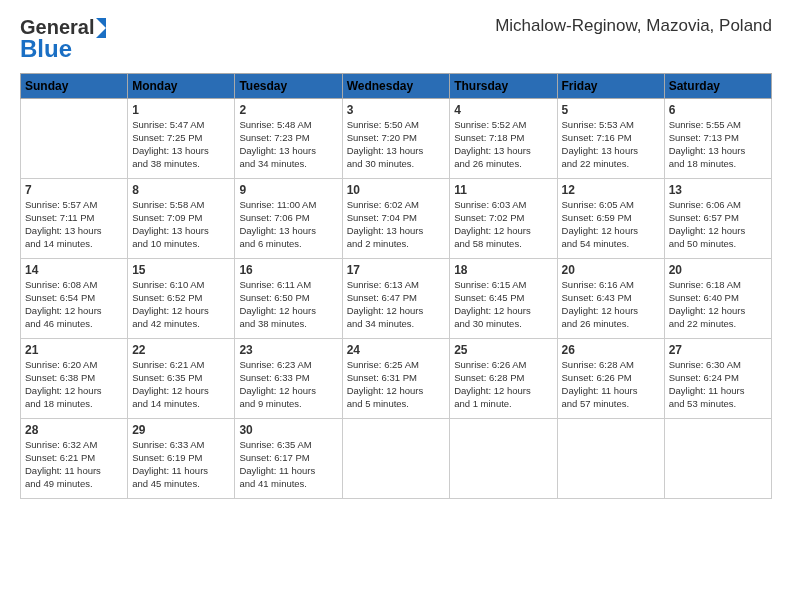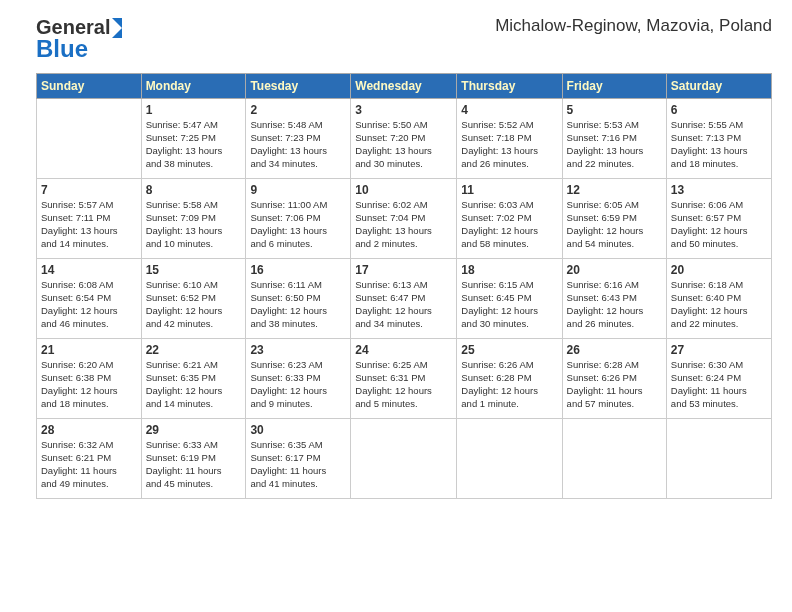--- a/index.html
+++ b/index.html
@@ -6,21 +6,21 @@
     body {
       font-family: Arial, sans-serif;
       background: #fff;
       width: 792px;
       height: 612px;
       overflow: hidden;
     }
     .page {
       width: 792px;
       height: 612px;
-      padding: 16px 20px 10px 36px;
+      padding: 16px 20px 10px 20px;
       background: #fff;
     }
     .header {
       display: flex;
       justify-content: space-between;
       align-items: flex-start;
       margin-bottom: 10px;
     }
     .logo {
       display: flex;
@@ -39,21 +39,21 @@
       font-size: 17px;
       color: #333;
     }
     .calendar {
       width: 100%;
       border-collapse: collapse;
       font-size: 10px;
     }
     .calendar thead tr th {
       background-color: #2a6db5;
-      color: #fef9c3;
+      color: #000000;
       padding: 5px 4px;
       text-align: left;
       font-size: 12px;
       font-weight: bold;
       border: 1px solid #aaa;
     }
     .calendar tbody tr td {
       border: 1px solid #ccc;
       vertical-align: top;
       padding: 3px 4px;

